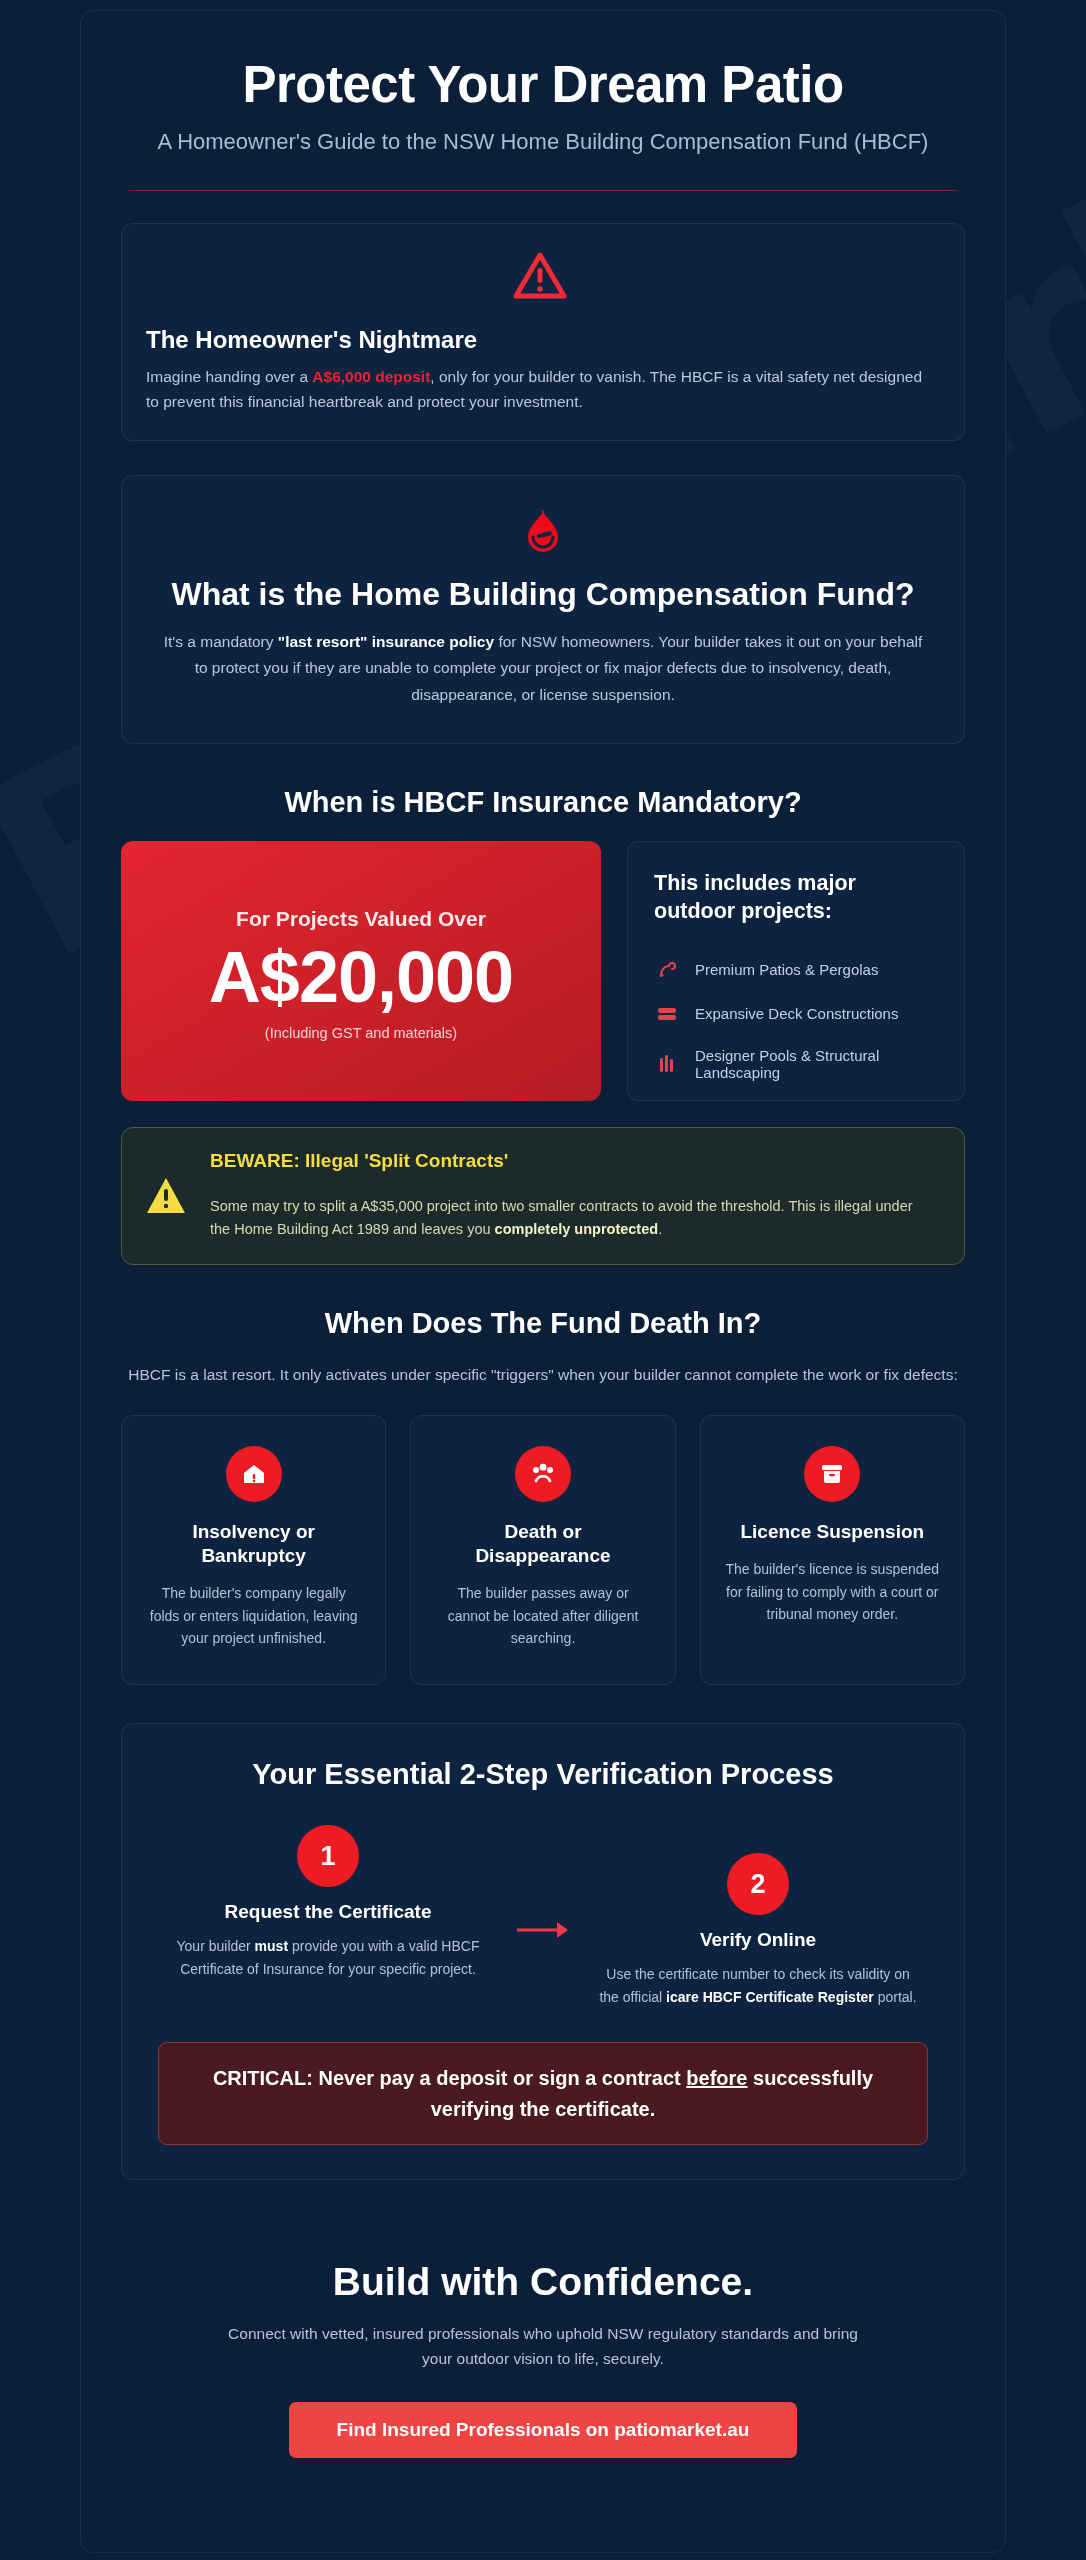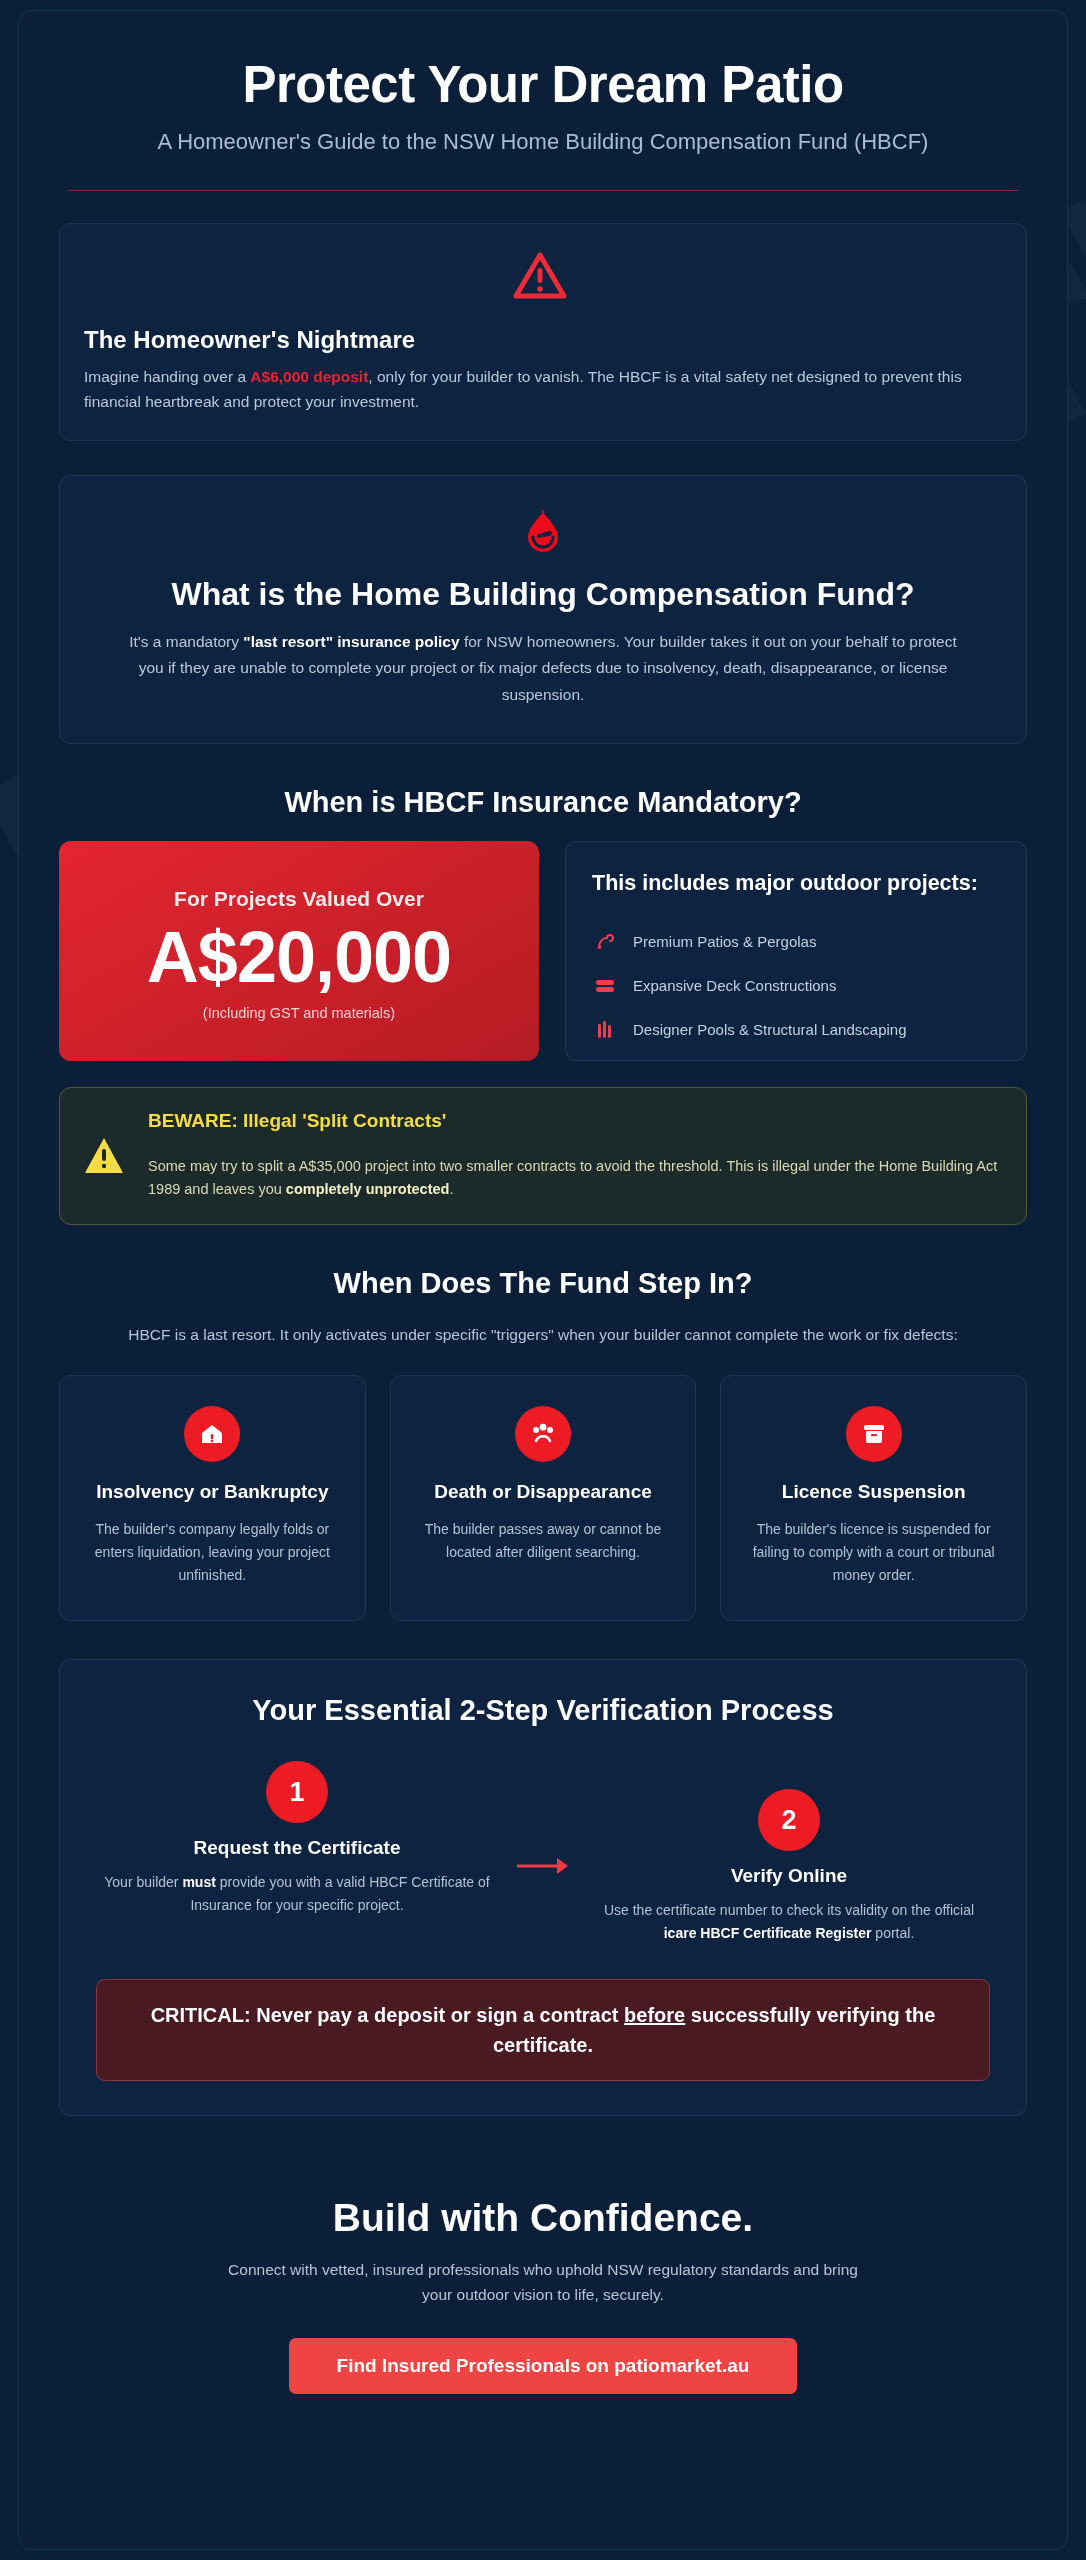--- a/index.html
+++ b/index.html
@@ -34,21 +34,21 @@
     white-space: nowrap;
     pointer-events: none;
     user-select: none;
     z-index: 0;
     font-family: "DejaVu Sans", sans-serif;
   }
 
   .shell {
     position: relative;
     z-index: 2;
-    width: 1050px;
+    width: 926px;
     margin: 0 auto;
     background: #0b2038;
     border-radius: 14px;
     border: 1px solid rgba(120,150,185,0.13);
     padding: 34px 40px 70px 40px;
     min-height: 2540px;
   }
 
   
   .hdr { text-align: center; padding: 12px 0 0 0; }
@@ -412,21 +412,21 @@
           <rect x="19" y="13" width="4" height="12" rx="2" fill="#1c2b2a"></rect>
           <circle cx="21" cy="30" r="2.2" fill="#1c2b2a"></circle>
         </svg>
       </div>
       <div>
         <h3>BEWARE: Illegal 'Split Contracts'</h3>
         <p><span>Some may try to split a A$35,000 project into two smaller contracts to avoid the threshold. This is illegal under the Home Building Act 1989 and leaves you </span><b>completely unprotected</b><span>.</span></p>
       </div>
     </div>
 
-    <div class="sec-title">When Does The Fund Step In?</div>
+    <div class="sec-title">When Does The Fund Death In?</div>
     <div class="sec-lead">HBCF is a last resort. It only activates under specific "triggers" when your builder cannot complete the work or fix defects:</div>
 
     <div class="triggers">
 
       <div class="card trig">
         <div class="circle">
           <svg width="26" height="26" viewBox="0 0 26 26">
             <path d="M13 4 L23 12 V22 H3 V12 Z" fill="#ffffff"></path>
             <rect x="11.8" y="13" width="2.4" height="5.2" rx="1.2" fill="#ed1c24"></rect>
             <circle cx="13" cy="20" r="1.3" fill="#ed1c24"></circle>

